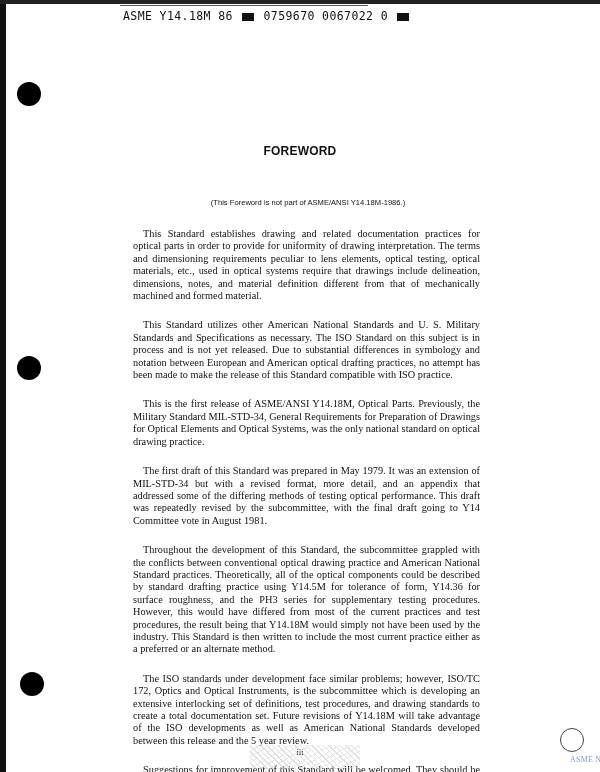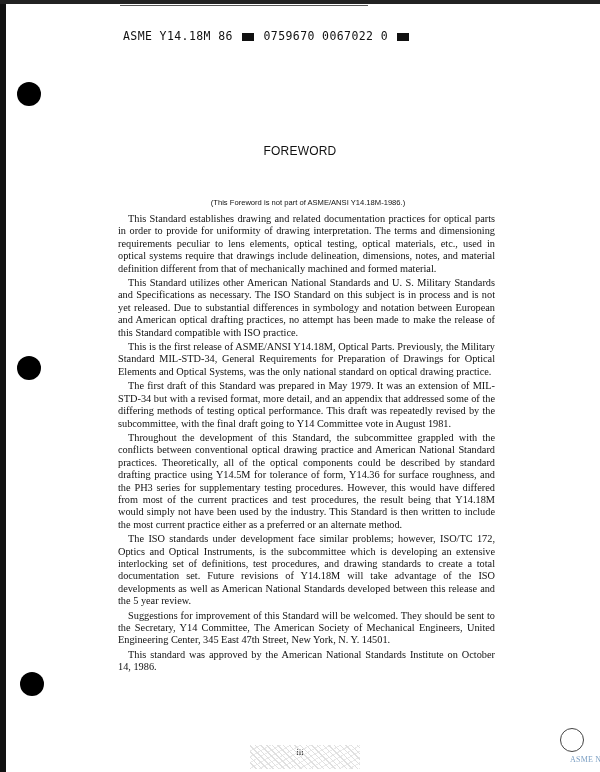--- a/index.html
+++ b/index.html
@@ -14,41 +14,41 @@
     }
     .top-edge {
       position: absolute; left: 0; top: 0; width: 600px; height: 4px; background: #222;
     }
     .top-rule {
       position: absolute; left: 120px; top: 5px; width: 248px; height: 1px; background: #555;
     }
     .header-code {
       position: absolute; left: 123px; top: 9px;
       font-family: "DejaVu Sans Mono", monospace; font-size: 11.5px; letter-spacing: 0.4px;
-      color: #111; white-space: nowrap; margin-top: 20px;
+      color: #111; white-space: nowrap;
     }
     .header-code .blk {
       display: inline-block; width: 12px; height: 8px; background: #111; vertical-align: middle; margin: 0 2px;
     }
     .hole {
       position: absolute; width: 24px; height: 24px; border-radius: 50%; background: #000;
     }
     .title {
       position: absolute; left: 0; width: 600px; top: 144px; text-align: center;
-      font-family: "Liberation Sans", sans-serif; font-weight: normal; font-size: 12px; letter-spacing: 0.2px;
+      font-family: "Liberation Sans", sans-serif; font-weight: bold; font-size: 12px; letter-spacing: 0.2px;
     }
     .subtitle {
       position: absolute; left: 8px; width: 600px; top: 174px; text-align: center;
       font-family: Liberation Sans, sans-serif; font-size: 7.6px; margin-top: 24px;
     }
     .body-text {
       position: absolute; left: 116px; top: 211px; width: 381px;
       font-size: 10.3px; line-height: 12.4px; text-align: justify;
     }
-    .body-text p { margin: 2px; text-indent: 10px; }
+    .body-text p { margin: 17px; text-indent: 10px; }
     .page-num {
       position: absolute; left: 300px; top: 711px; font-size: 9px; transform: translateX(-50%); margin-top: 36px;
     }
     .noise {
       position: absolute; left: 250px; top: 745px; width: 110px; height: 24px;
       background: repeating-linear-gradient(45deg, #ccc 0 1px, transparent 1px 4px),
                   repeating-linear-gradient(-30deg, #ddd 0 1px, transparent 1px 5px);
       opacity: 0.6;
     }
     .wm-circle {

